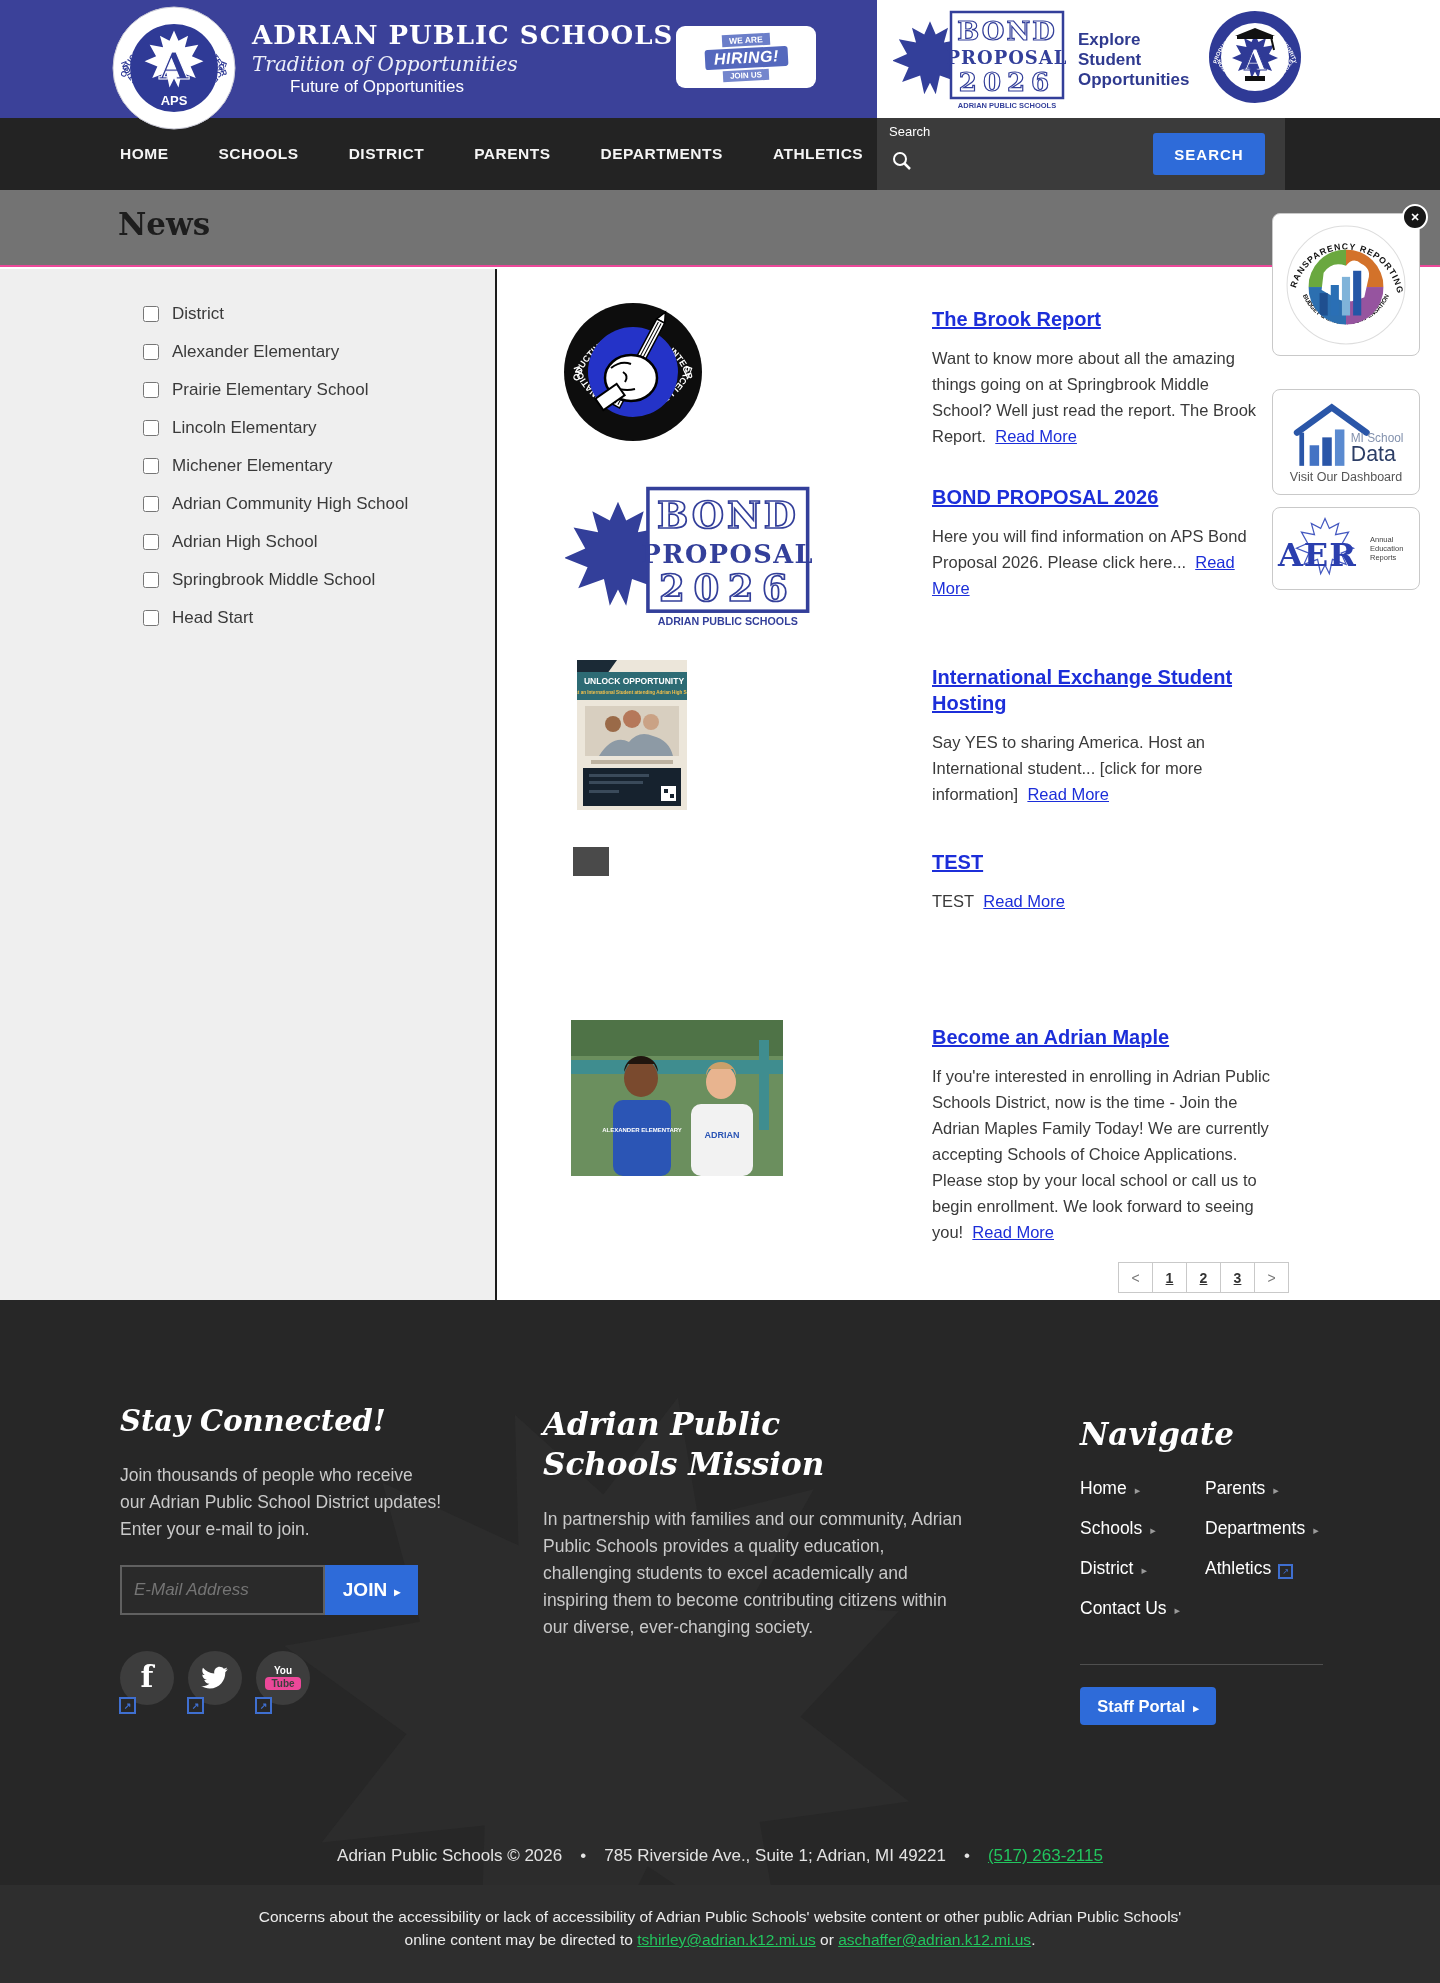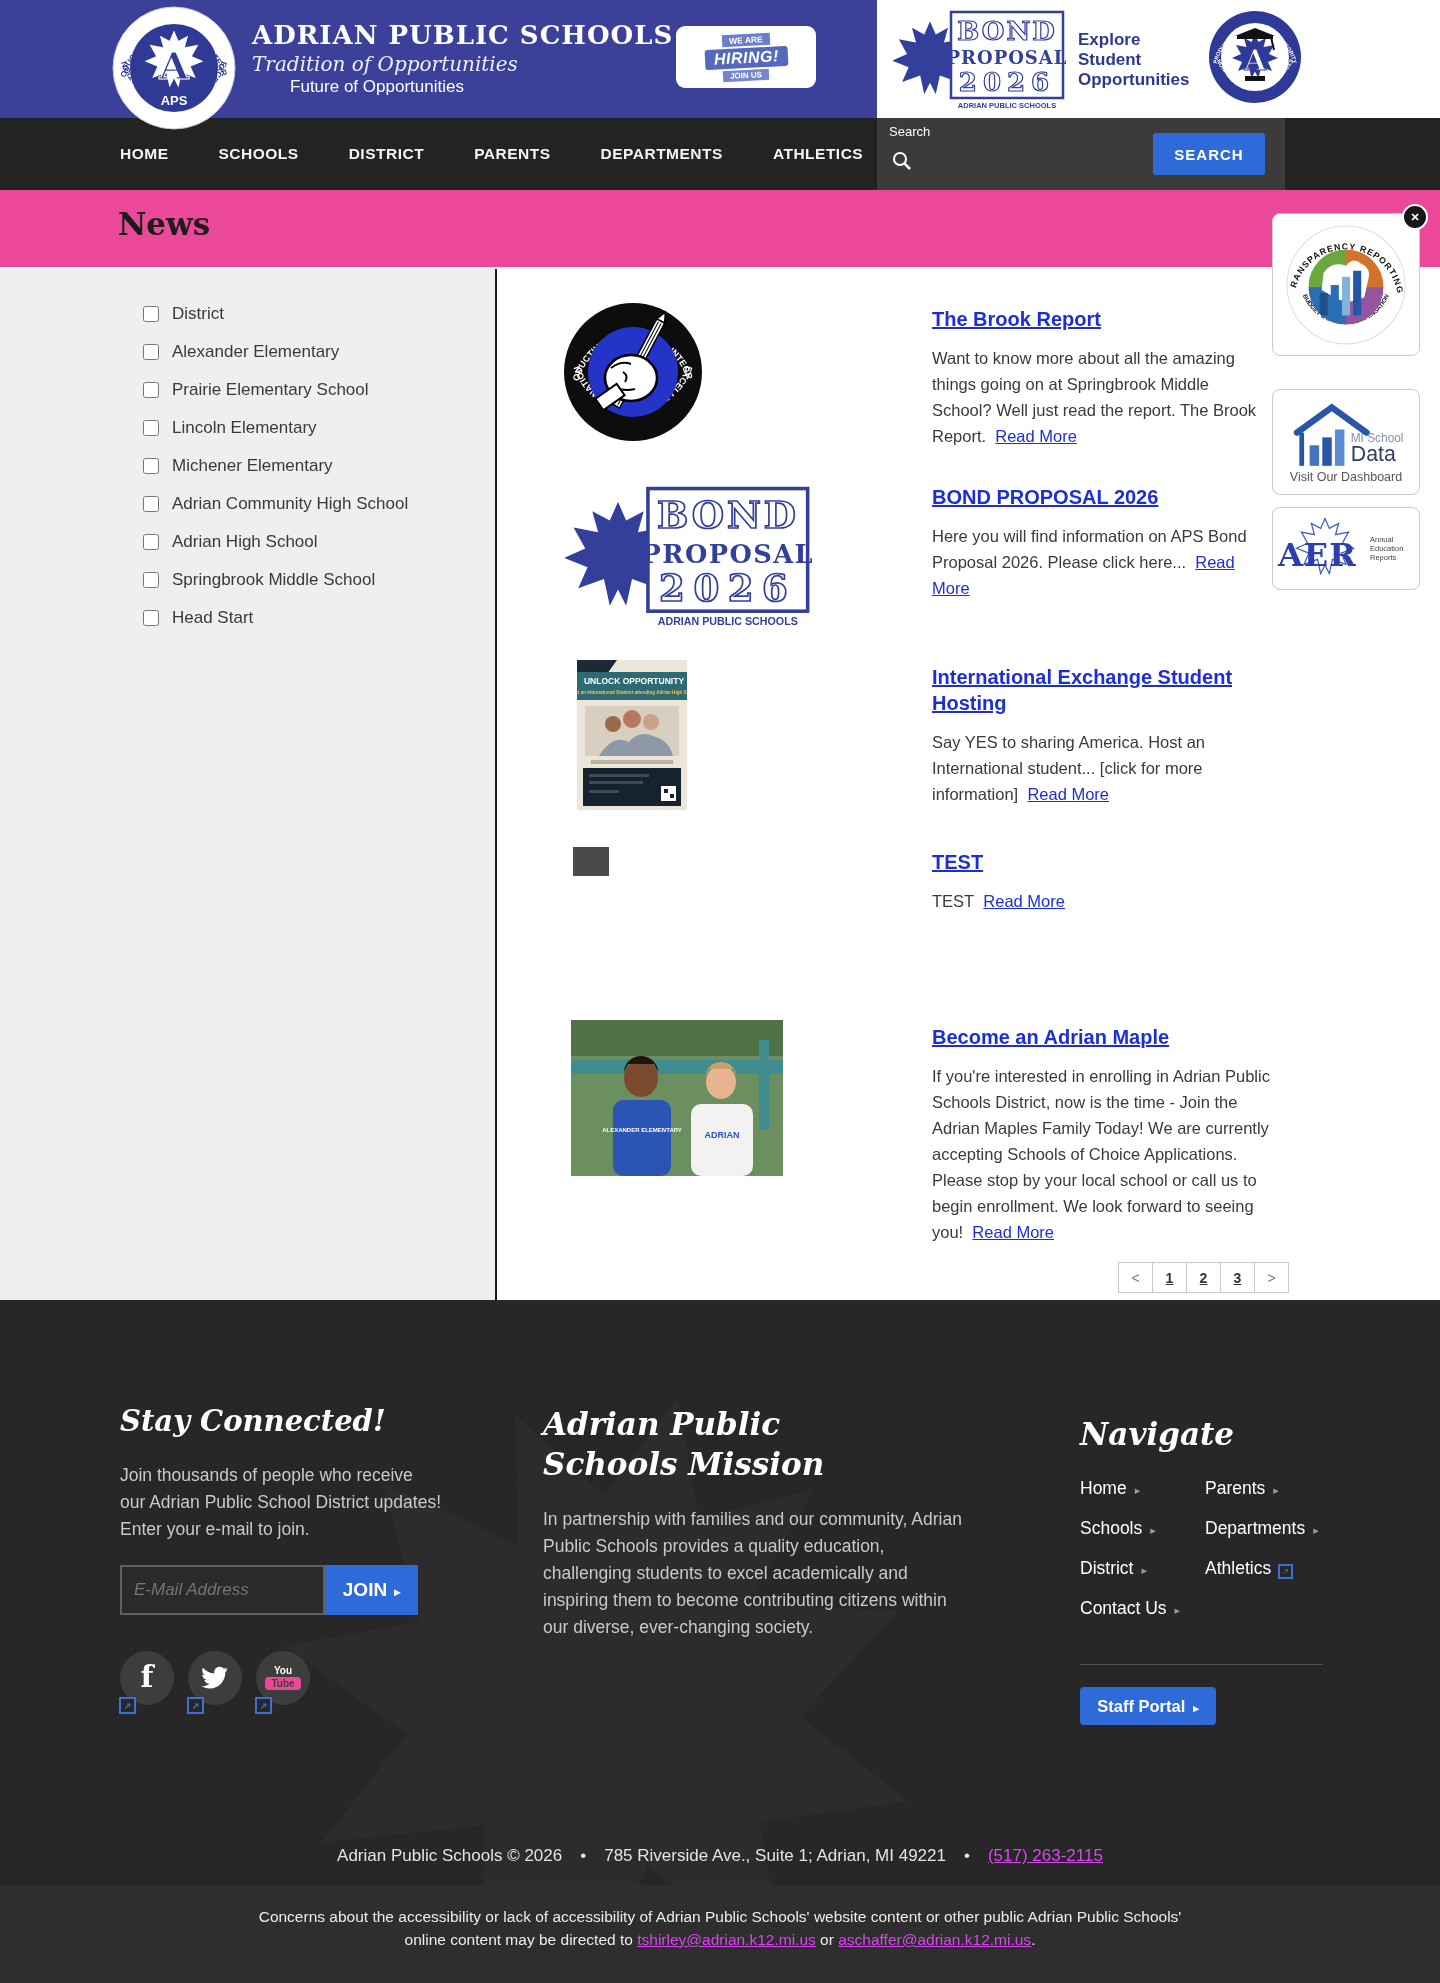--- a/index.html
+++ b/index.html
@@ -19,21 +19,21 @@
   
   .nav{position:absolute;left:0;top:118px;width:1440px;height:72px;background:#232323}
   .nav ul{list-style:none;margin:0;padding:0 0 0 120px;height:72px;display:flex;align-items:center}
   .nav li{margin-right:50px}
   .nav a{color:#f5f5f5;font-size:15.5px;font-weight:700;letter-spacing:.5px;text-decoration:none;cursor:pointer}
   .searchp{position:absolute;left:877px;top:0;width:408px;height:72px;background:#3b3b3b}
   .search-lbl{position:absolute;left:12px;top:6px;color:#fff;font-size:13px}
   .search-btn{position:absolute;left:276px;top:15px;width:112px;height:42px;background:#2e6bd9;border:none;border-radius:3px;color:#fff;font-size:15px;font-weight:700;letter-spacing:1px;cursor:pointer;font-family:"Liberation Sans",sans-serif}
   .search-input{position:absolute;left:44px;top:26px;width:215px;height:24px;background:transparent;border:none;color:#fff;font-size:15px;outline:none}
   
-  .band{position:absolute;left:0;top:190px;width:1440px;height:77px;background:#ec4899;border-bottom:2px solid #ec4899;box-sizing:border-box}
+  .band{position:absolute;left:0;top:190px;width:1440px;height:77px;background:#737373;border-bottom:2px solid #ec4899;box-sizing:border-box}
   .band h1{margin:0;position:absolute;left:118px;top:16px;font-family:"DejaVu Serif",serif;font-size:31px;color:#1d1d1d}
   
   .sidebar{position:absolute;left:0;top:269px;width:497px;height:1031px;background:#efefef;border-right:2px solid #1b1b1b;box-sizing:border-box}
   .frow{position:absolute;left:143px;display:flex;align-items:center;height:22px}
   .frow input{width:16px;height:16px;margin:0;cursor:pointer}
   .frow span{margin-left:13px;font-size:17px;color:#3a3a3a}
   
   .content{position:absolute;left:499px;top:269px;width:941px;height:1031px;background:#fff}
   .atxt{position:absolute;left:433px;width:338px}
   .ntitle{font-size:20px;font-weight:700;color:#1c2ed9;text-decoration:underline;line-height:26px;cursor:pointer}
@@ -67,21 +67,21 @@
   .nl{color:#fff;font-size:17.5px;cursor:pointer}
   .nl .arr{color:#9a9a9a;font-size:11px;margin-left:8px}
   .extb{display:inline-block;width:11px;height:11px;border:2px solid #3f6fd0;color:#3f6fd0;font-size:8px;line-height:11px;text-align:center;margin-left:7px}
   .extb::after{content:"↗"}
   .fdivider{width:243px;border:none;border-top:1px solid #4f4f4f;margin:26px 0 0 0}
   .staffbtn{margin-top:22px;width:136px;height:38px;background:#2e6bd9;border:none;border-radius:4px;color:#fff;font-size:16.5px;font-weight:700;cursor:pointer;font-family:"Liberation Sans",sans-serif}
   .staffbtn::after{content:"▸";font-size:11px;margin-left:8px}
   .copyrow{position:absolute;left:0;top:546px;width:1440px;display:flex;justify-content:center;align-items:center;gap:18px;font-size:17px;color:#e3e3e3;z-index:2}
   .accband{position:absolute;left:0;top:585px;width:1440px;height:98px;background:#2e2e2e;z-index:3}
   .accband .inner{width:940px;margin:0 auto;padding-top:20px;text-align:center;font-size:15.5px;line-height:23px;color:#ececec}
-  .wlink{color:#d946ef;text-decoration:underline;cursor:pointer}
+  .wlink{color:#22c55e;text-decoration:underline;cursor:pointer}
 </style>
 </head>
 <body>
 
 <div class="page">
 
   <div class="hdr">
     <div class="hdr-white"></div>
 
     <svg class="abs" style="left:112px;top:6px;z-index:6" width="124" height="124" viewBox="0 0 124 124">

